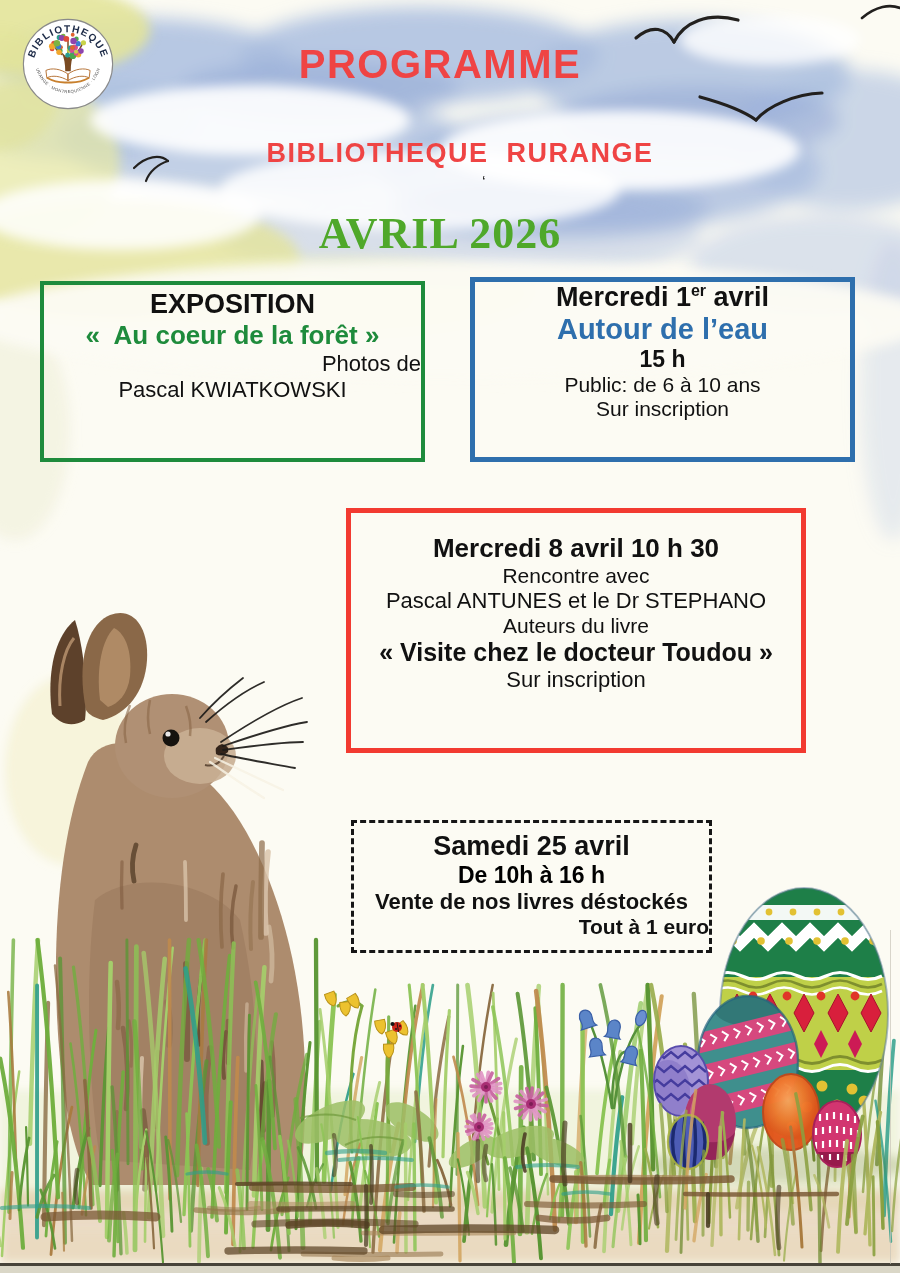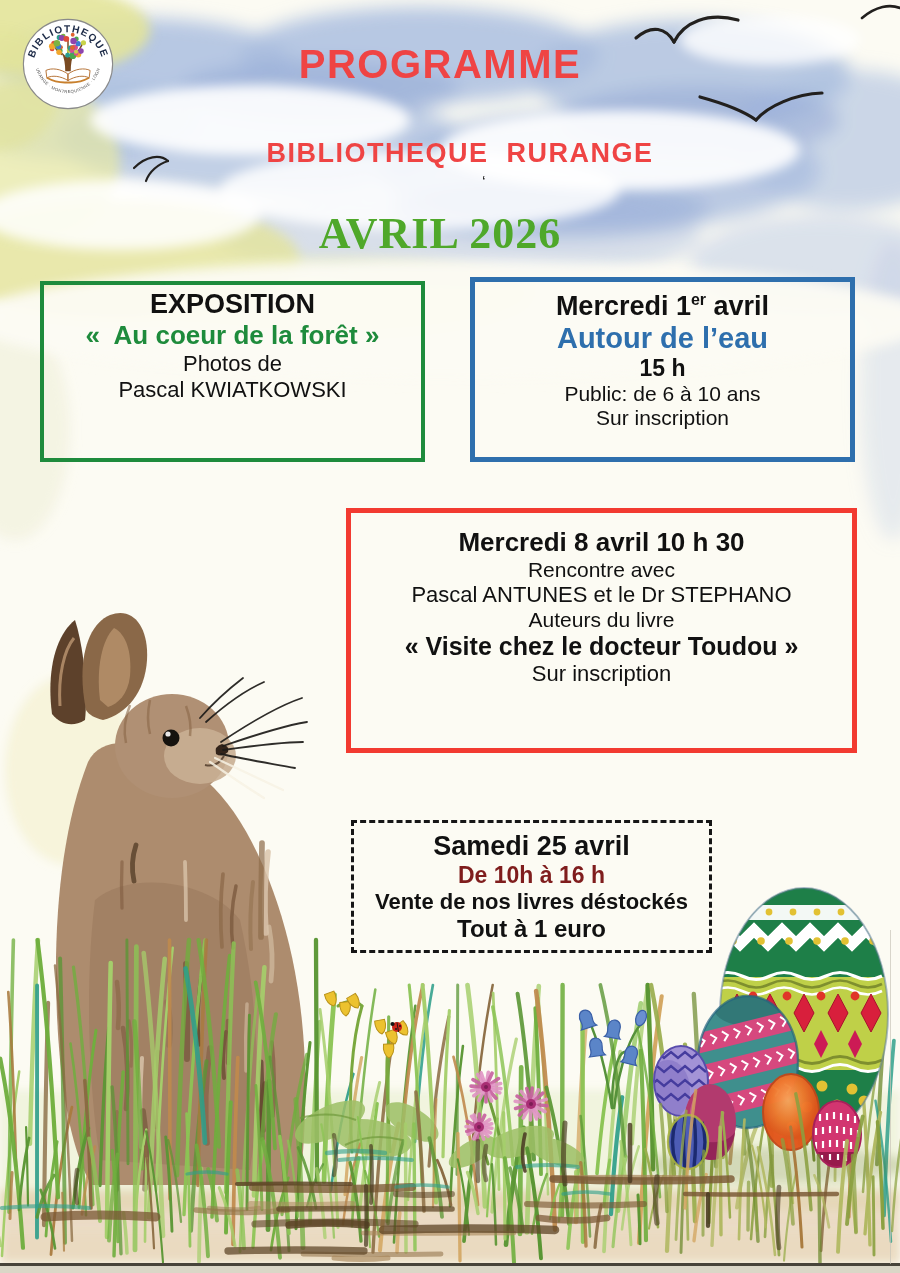--- a/index.html
+++ b/index.html
@@ -12,44 +12,44 @@
          font-weight:bold;color:#ef4444;white-space:pre;}
   .t1{top:42px;font-size:40px;}
   .t2{top:138px;font-size:27px;margin-left:20px;}
   .t3{top:196px;font-size:44px;letter-spacing:1px;
       font-family:"Liberation Serif",serif;color:#4fa82a;margin-top:12px;}
   .stray{position:absolute;left:482px;top:174px;font-size:16px;color:#222;z-index:2;}
   
   .card{position:absolute;z-index:2;box-sizing:border-box;text-align:center;}
   .card p{margin:0;}
   .box-expo{left:40px;top:281px;width:385px;height:181px;border:4px solid #1e8b3c;padding-top:4px;}
-  .box-eau{left:470px;top:277px;width:385px;height:185px;border:5px solid #2e6fad;padding-top:9px;}
-  .box-rencontre{left:346px;top:508px;width:511px;height:245px;border:5px solid #f23a30;padding-top:14px;}
+  .box-eau{left:470px;top:277px;width:385px;height:185px;border:5px solid #2e6fad;}
+  .box-rencontre{left:346px;top:508px;width:460px;height:245px;border:5px solid #f23a30;padding-top:20px;}
   .box-vente{left:351px;top:820px;width:361px;height:133px;border:3px dashed #161616;padding-top:8px;}
   .b{font-weight:bold;}
   .expo-title{font-size:27px;}
   .expo-sub{font-size:26px;color:#1e8b3c;margin-top:16px;white-space:pre;}
-  .expo-l1{font-size:22px;margin-top:18px;}
+  .expo-l1{font-size:22px;margin-top:18px;text-align:right;}
   .expo-l2{font-size:22px;margin-top:3px;}
   .eau-date{font-size:27px;}
   .eau-date sup{font-size:16px;}
   .eau-title{font-size:29px;color:#2e6fad;margin-top:14px;}
   .eau-time{font-size:23px;margin-top:3px;}
   .eau-l{font-size:21px;margin-top:1px;}
   .ren-date{font-size:26px;}
   .ren-l1{font-size:21px;margin-top:11px;}
   .ren-l2{font-size:22px;margin-top:1px;}
   .ren-l3{font-size:21px;margin-top:1px;}
   .ren-book{font-size:25px;margin-top:9px;}
   .ren-aud{font-size:22px;margin-top:13px;}
   .ren-reg{font-size:22px;margin-top:2px;}
   .vnt-date{font-size:27px;}
-  .vnt-hours{font-size:23px;color:#7f1d1d;margin-top:1px;}
+  .vnt-hours{font-size:23px;color:#000000;margin-top:1px;}
   .vnt-l1{font-size:22px;margin-top:1px;}
-  .vnt-l2{font-size:24px;margin-top:1px;}
+  .vnt-l2{font-size:21px;margin-top:1px;text-align:right;}
   
   .scan-bottom{position:absolute;left:0;top:1263px;width:900px;height:3px;background:#47443a;z-index:3;}
   .scan-strip{position:absolute;left:0;top:1266px;width:900px;height:7px;background:#dad7c7;z-index:3;}
   .scan-right{position:absolute;left:890px;top:930px;width:1px;height:334px;background:#c9c5b8;opacity:.7;z-index:3;}
 </style>
 </head>
 <body>
 
 <div class="poster">
 

